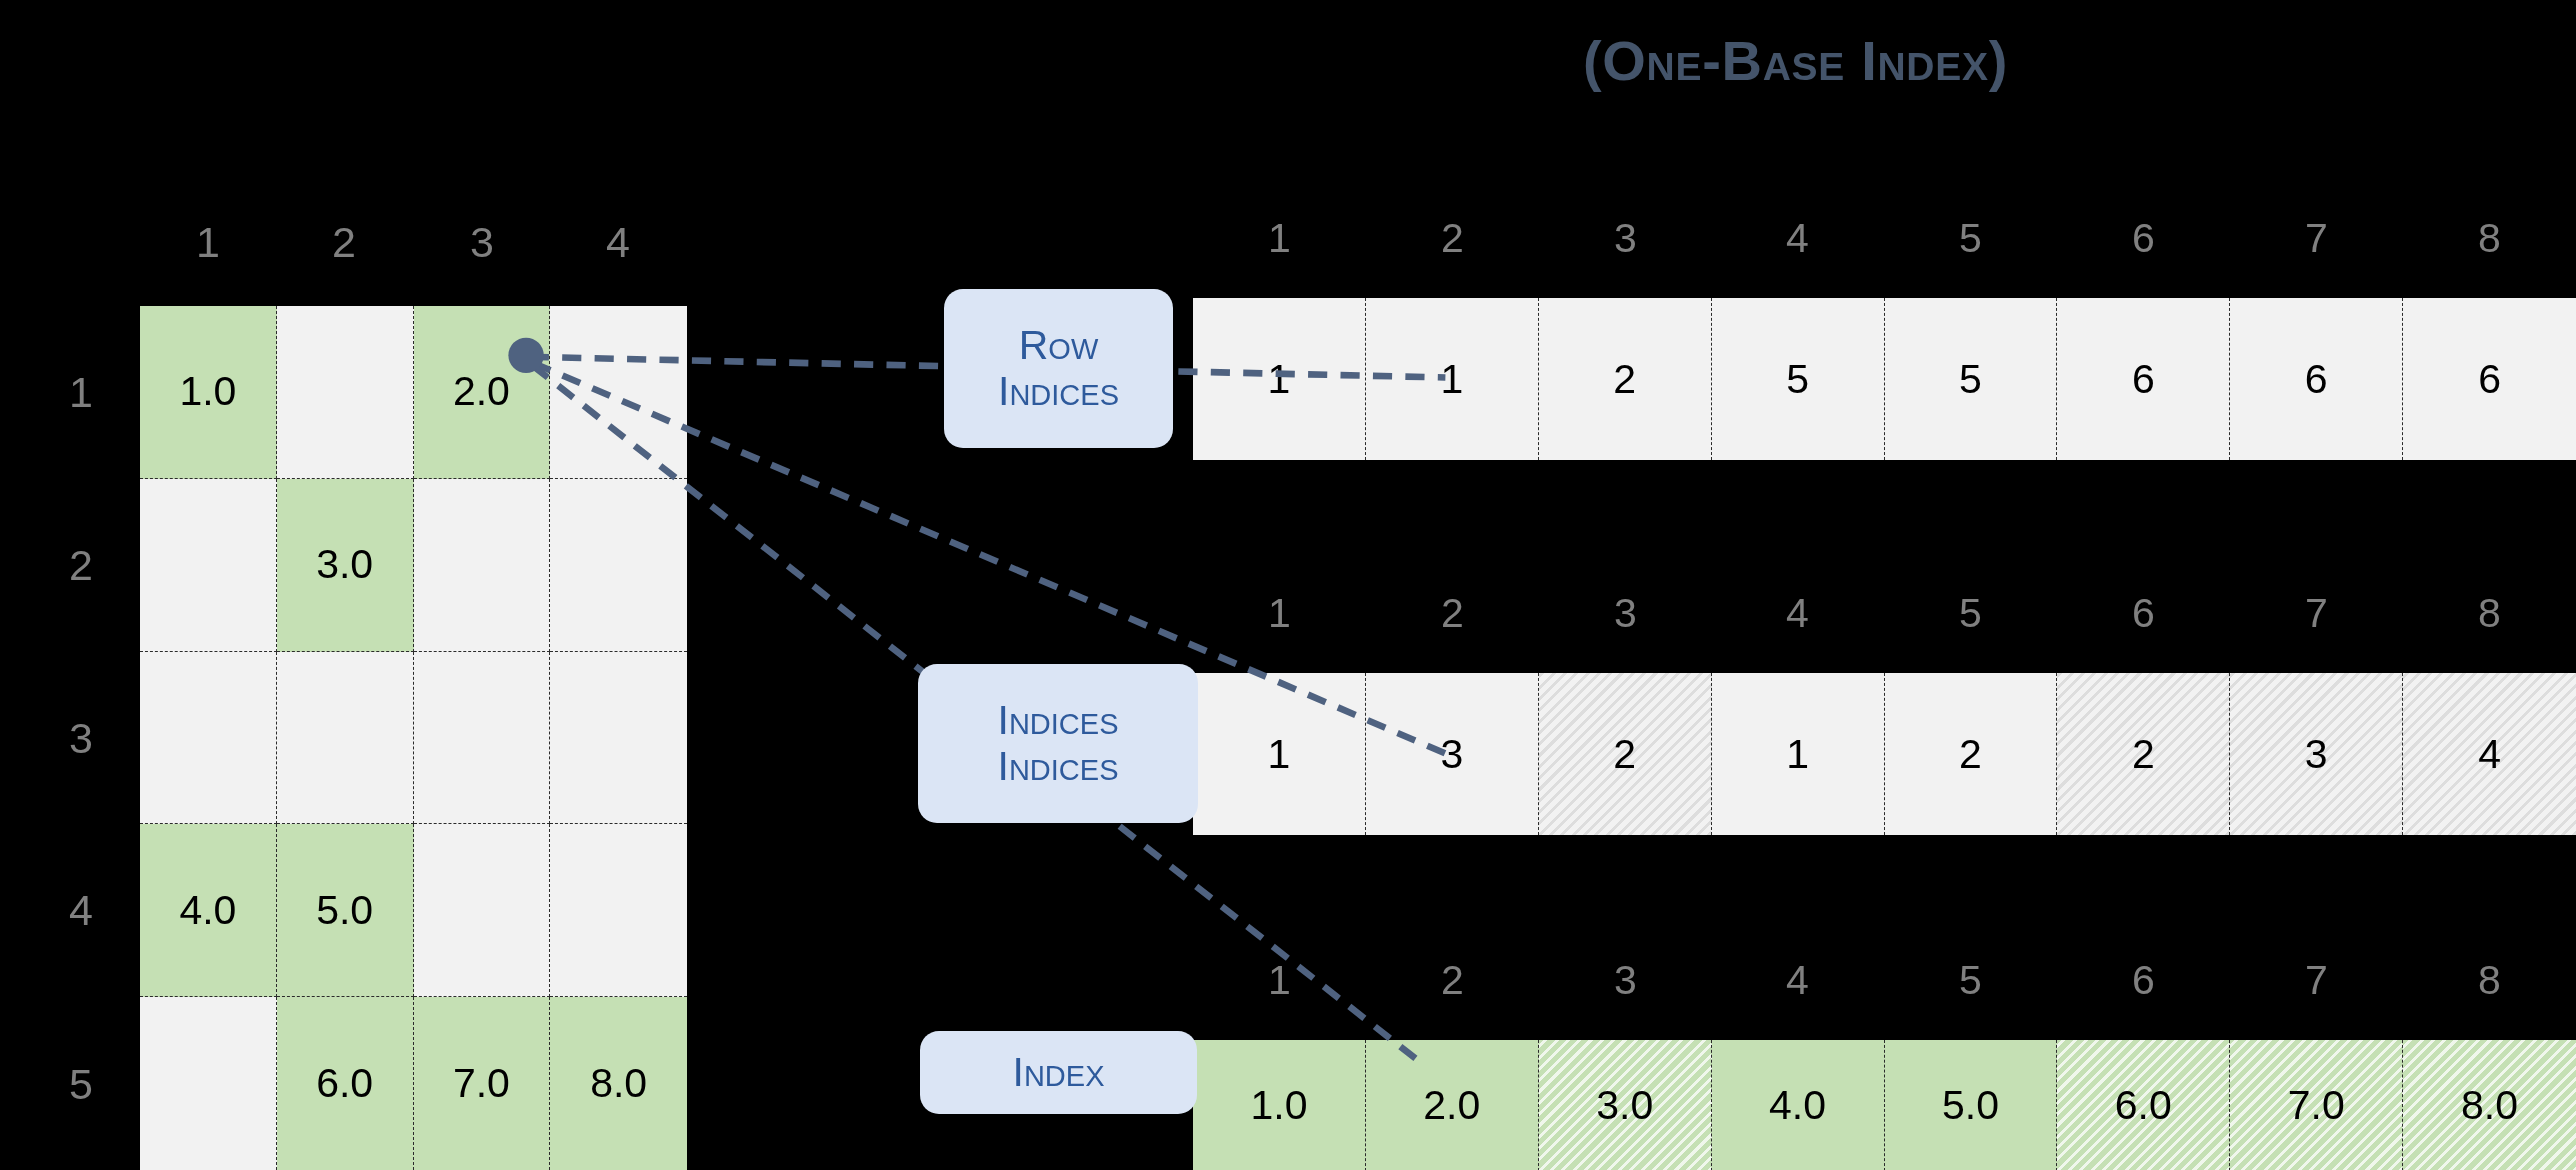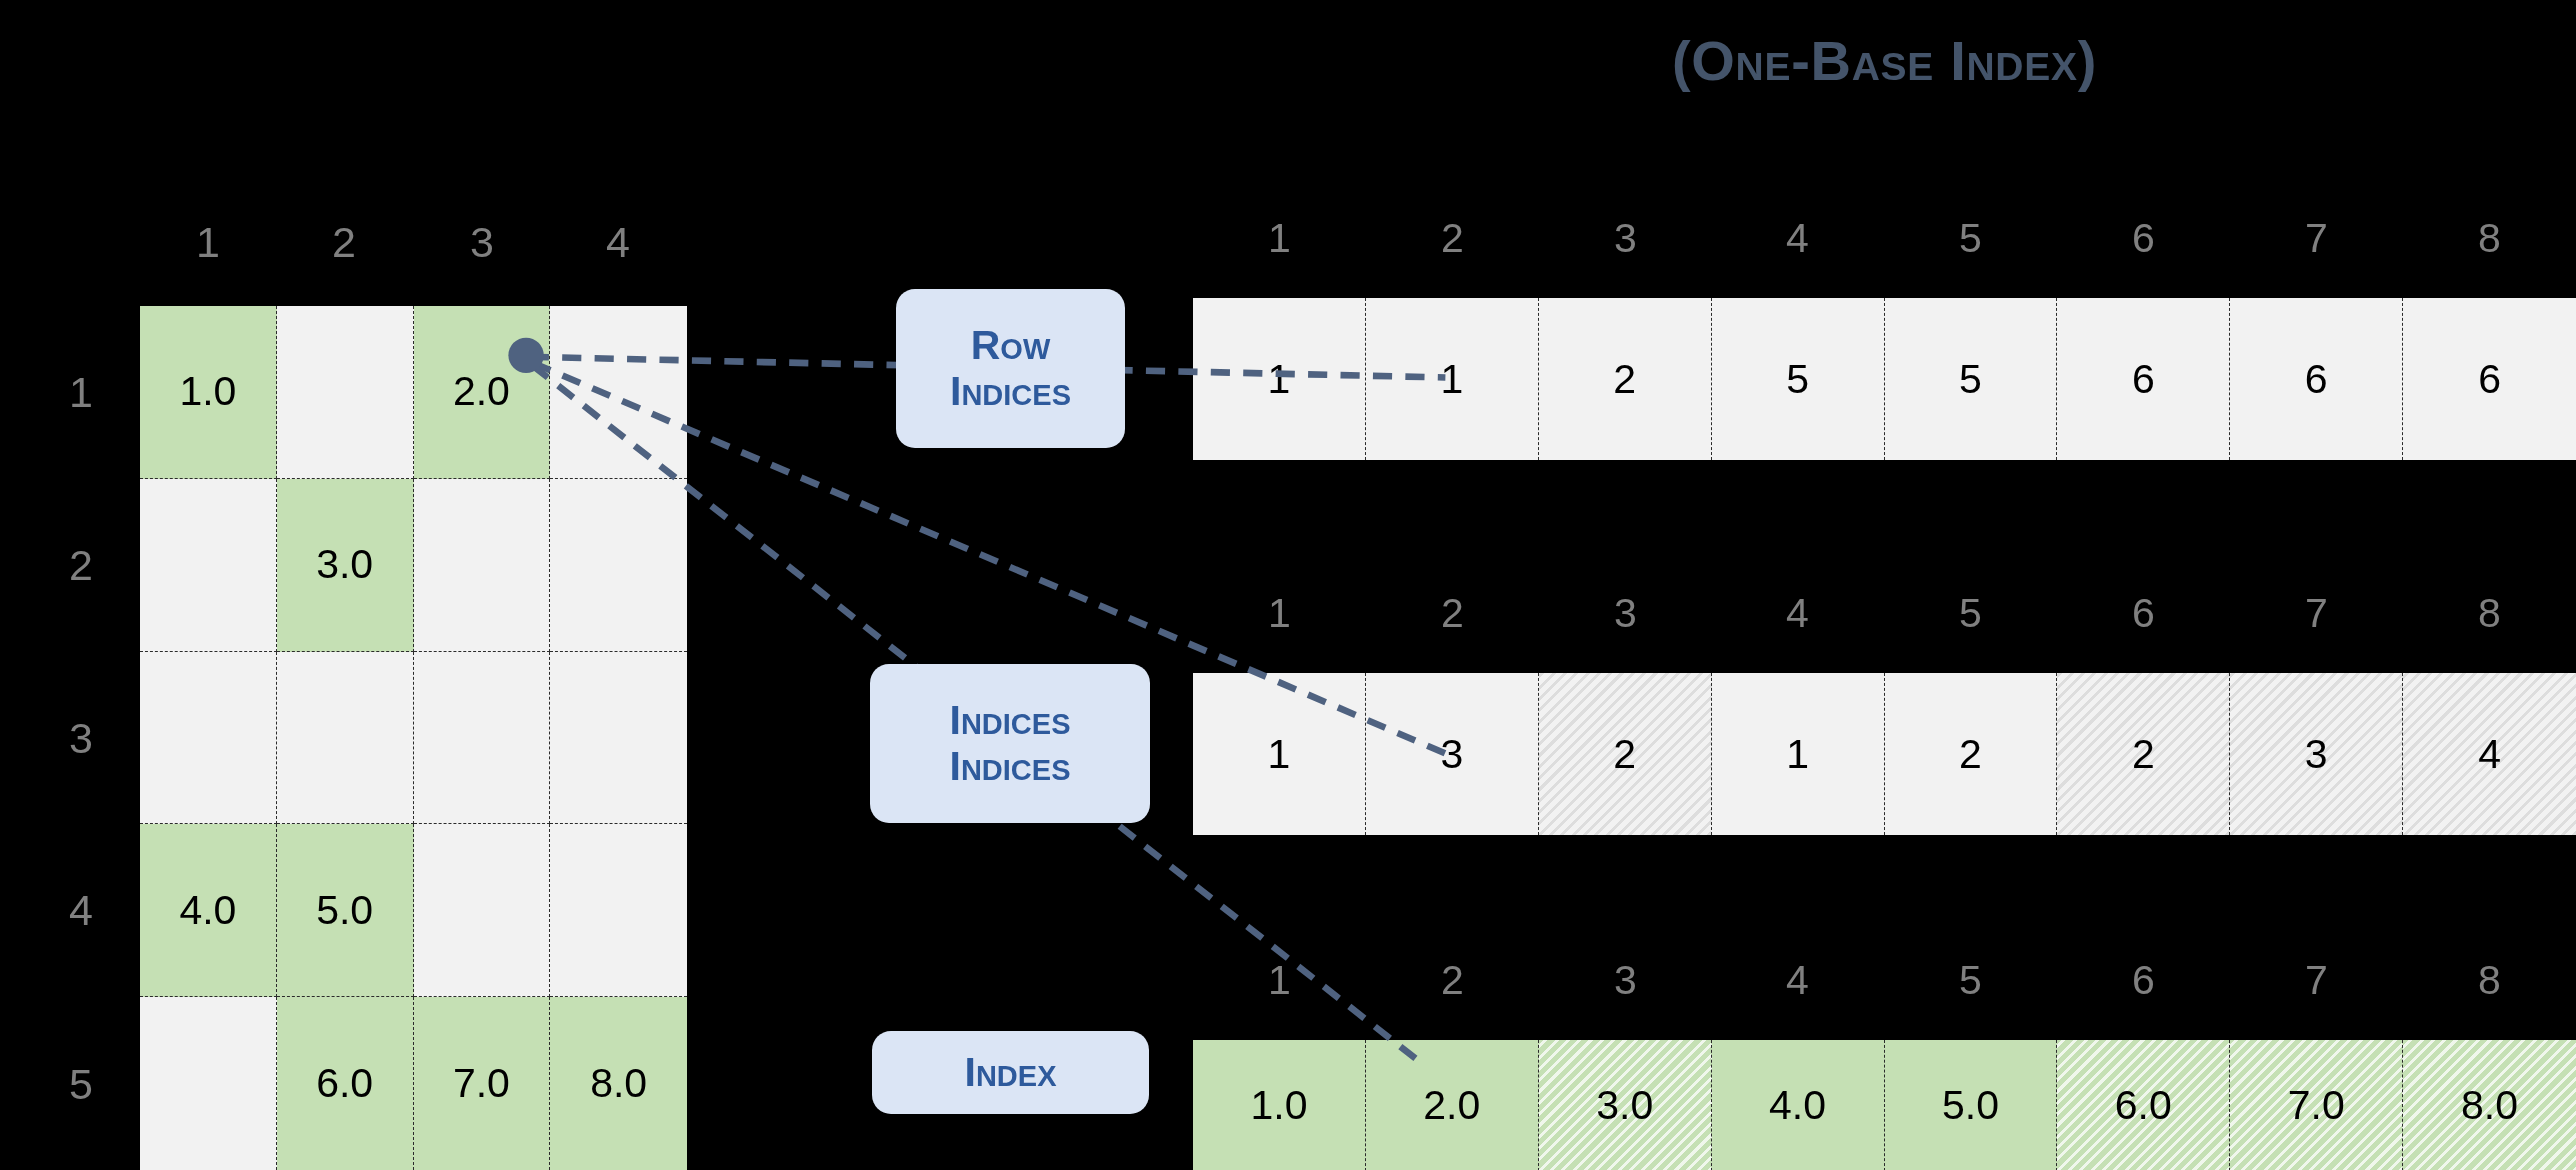--- a/index.html
+++ b/index.html
@@ -11,24 +11,24 @@
     width: 2576px;
     height: 1170px;
     position: relative;
     overflow: hidden;
     font-family: "Liberation Sans", sans-serif;
   }
 
   
   #title {
     position: absolute;
-    left: 1478px;
+    left: 1583px;
     top: 28px;
     width: 619px;
-    text-align: right;
+    text-align: left;
     color: #44546a;
     font-size: 56px;
     font-weight: bold;
     font-variant: small-caps;
     letter-spacing: 0.7px;
     white-space: nowrap;
   }
 
   
   #matrix-block {
@@ -82,30 +82,31 @@
     font-size: 43px;
   }
 
   
   .pill {
     position: absolute;
     background: #dbe5f5;
     border-radius: 19px;
     color: #2e5a9c;
     font-variant: small-caps;
-    font-weight: bold;
+    font-weight: normal;
     font-size: 41px;
     line-height: 1.12;
     display: flex;
     flex-direction: column;
     align-items: center;
     justify-content: center;
     text-align: center;
     box-sizing: border-box;
     z-index: 5;
+    margin-left: 48px;
   }
   #pill-row       { left: 896px; top: 289px;  width: 229px; height: 159px; }
   #pill-col       { left: 870px; top: 664px;  width: 280px; height: 159px; }
   #pill-values    { left: 872px; top: 1031px; width: 277px; height: 83px; }
 
   
   .array-block { position: absolute; left: 1193px; width: 1383px; }
   #array-row    { top: 298px;  height: 162px; }
   #array-col    { top: 673px;  height: 162px; }
   #array-values { top: 1040px; height: 131px; }

